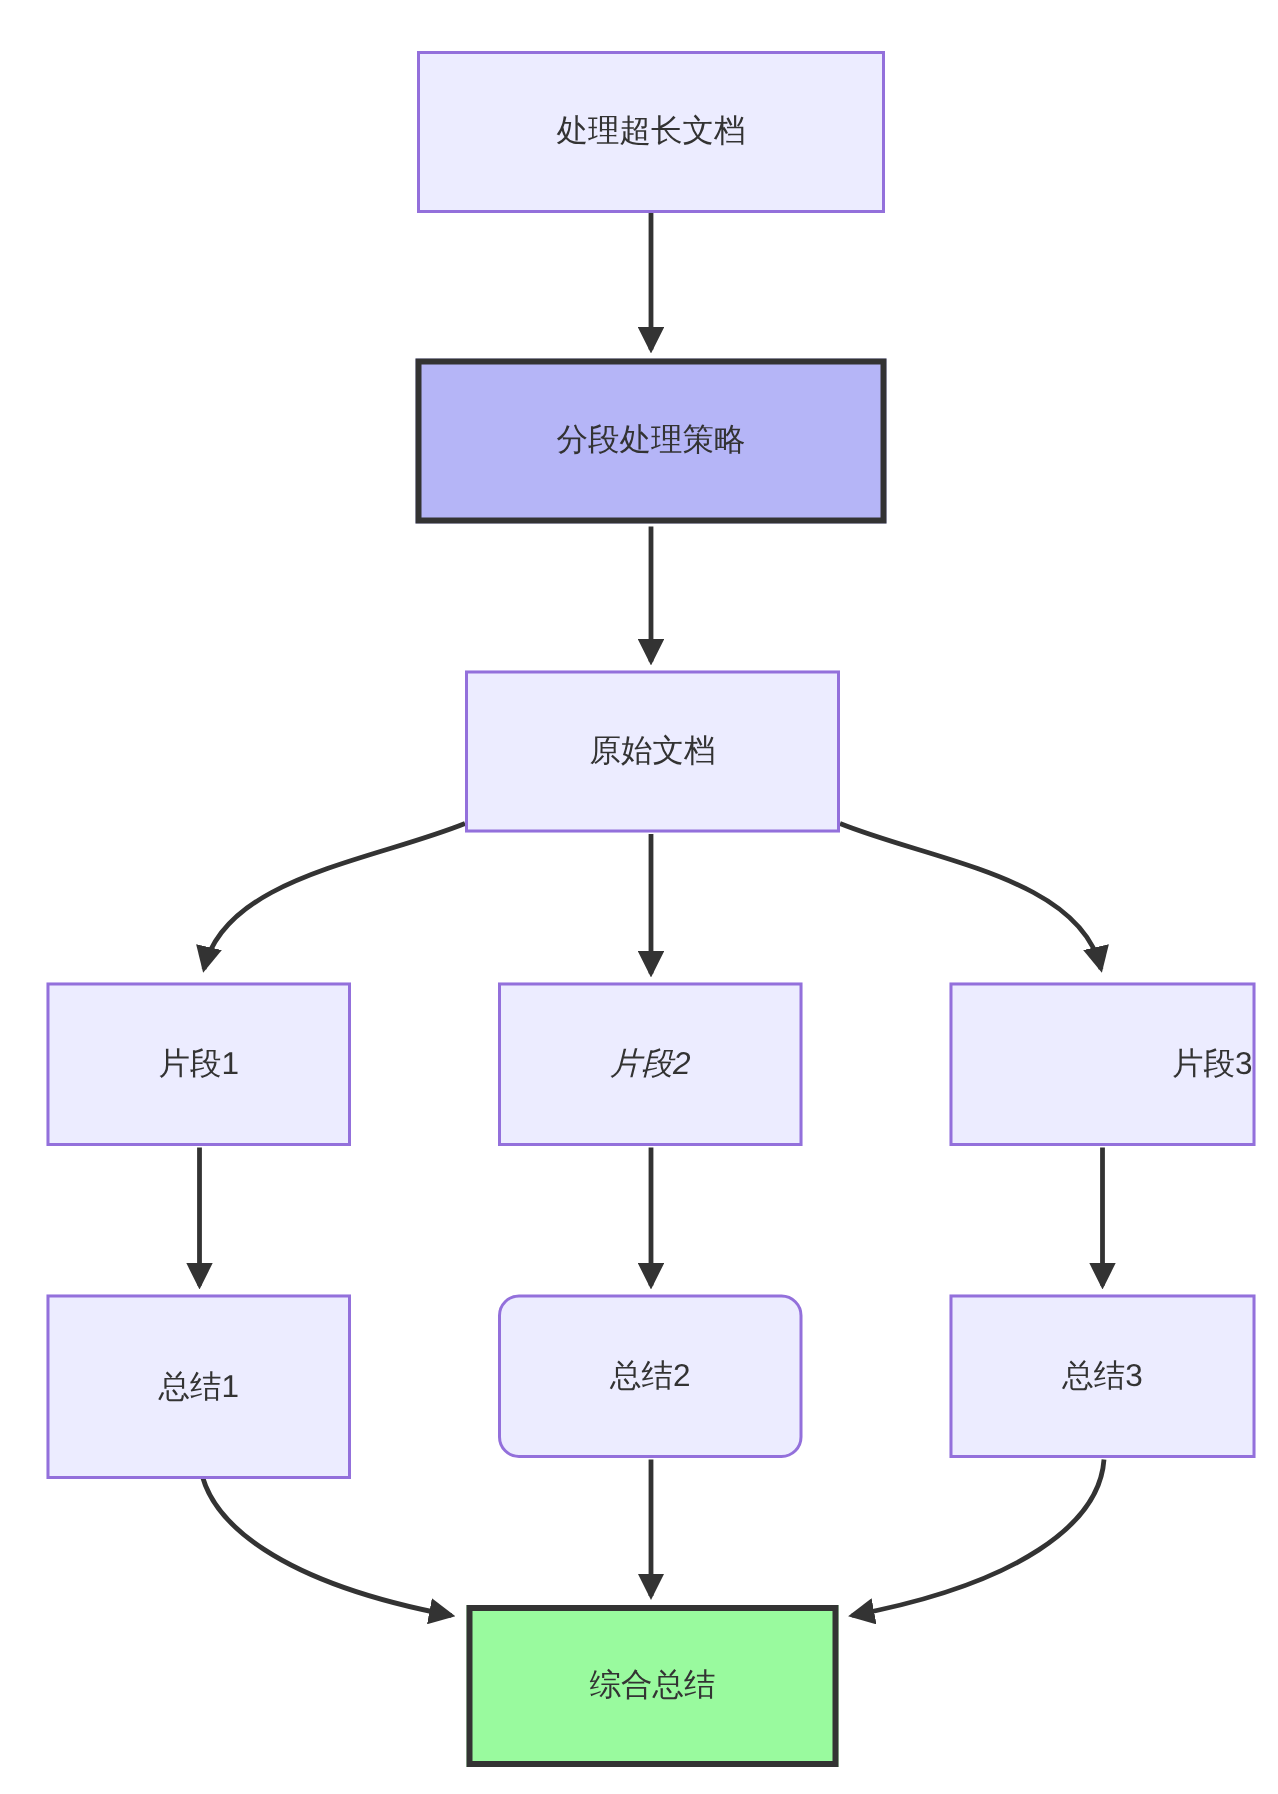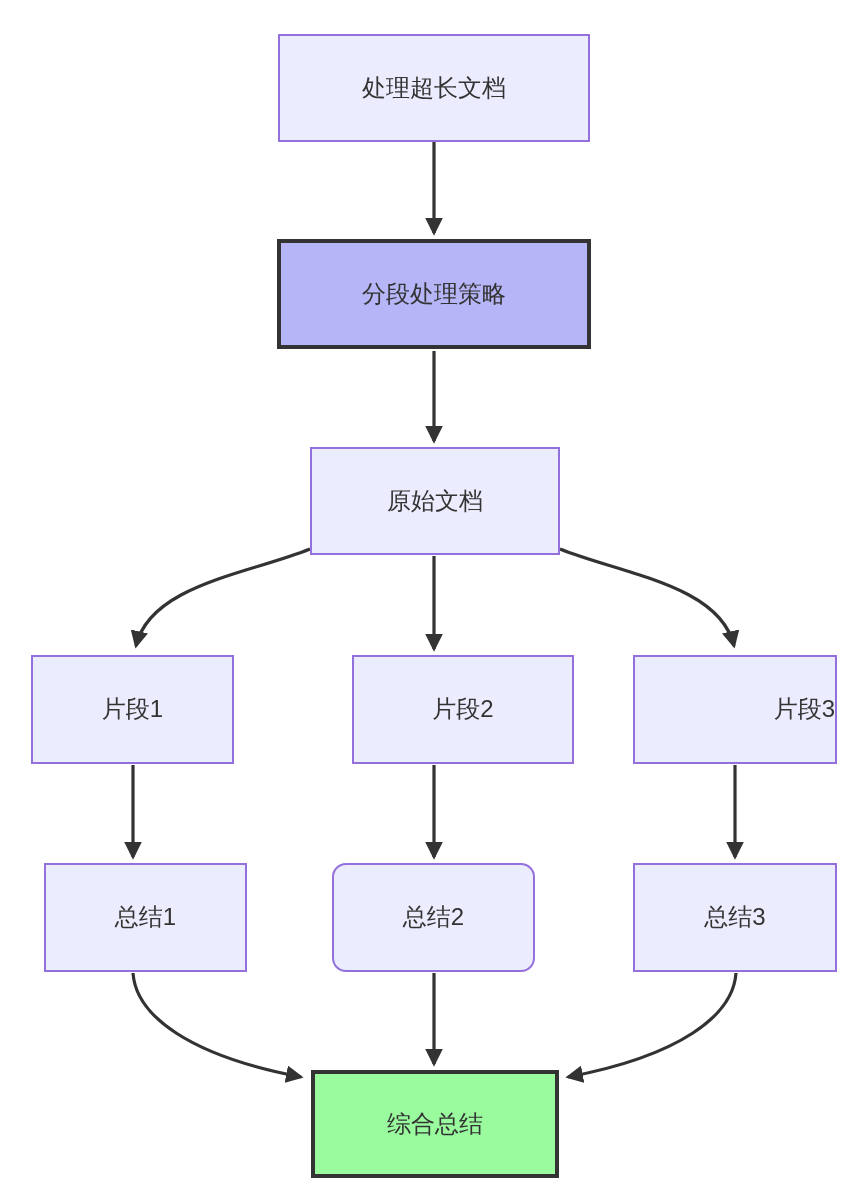--- a/index.html
+++ b/index.html
@@ -32,21 +32,21 @@
   }
   .node {
     position: absolute;
     box-sizing: border-box;
     display: flex;
     align-items: center;
     justify-content: center;
     background: var(--node-fill, #ECECFF);
     border: 2px solid var(--node-border, #9370DB);
     color: var(--text, #333);
-    font-size: 24px;
+    font-size: 21px;
     line-height: 1.2;
     text-align: center;
     white-space: nowrap;
   }
   .node.highlight {
     background: var(--highlight-fill, #B5B5F7);
     border: 4px solid var(--highlight-border, #333);
   }
   .node.result {
     background: var(--result-fill, #99FA9E);
@@ -86,29 +86,29 @@
   </div>
 
   <div class="node" style="left:310px; top:447px; width:250px; height:108px;">
     <span>原始文档</span>
   </div>
 
   <div class="node" style="left:31px; top:655px; width:203px; height:109px;">
     <span>片段1</span>
   </div>
 
-  <div class="node" style="left:352px; top:655px; width:222px; height:109px;">
+  <div class="node" style="left:332px; top:655px; width:203px; height:109px;font-style:italic;">
     <span>片段2</span>
   </div>
 
   <div class="node" style="left:633px; top:655px; width:204px; height:109px;justify-content:flex-end;">
     <span>片段3</span>
   </div>
 
-  <div class="node" style="left:31px; top:863px; width:203px; height:109px;margin-left:13px;">
+  <div class="node" style="left:31px; top:863px; width:203px; height:123px;">
     <span>总结1</span>
   </div>
 
   <div class="node" style="left:332px; top:863px; width:203px; height:109px;border-radius:14px;">
     <span>总结2</span>
   </div>
 
   <div class="node" style="left:633px; top:863px; width:204px; height:109px;text-align:right;">
     <span>总结3</span>
   </div>

